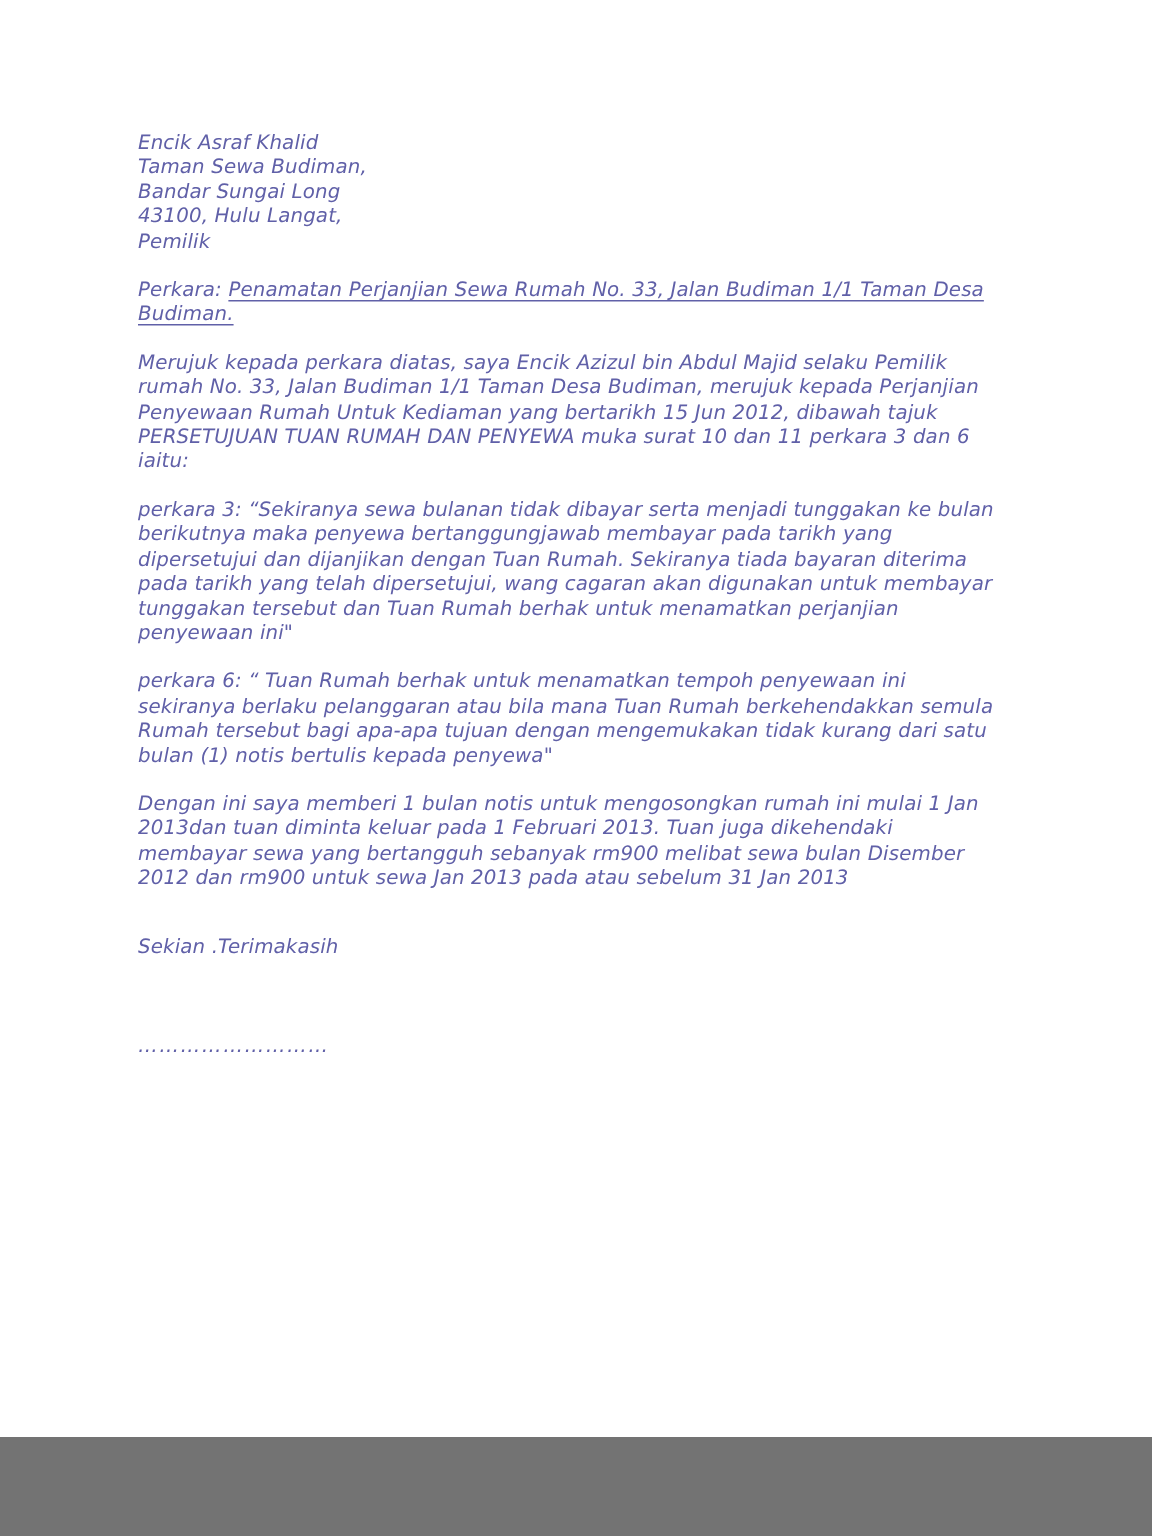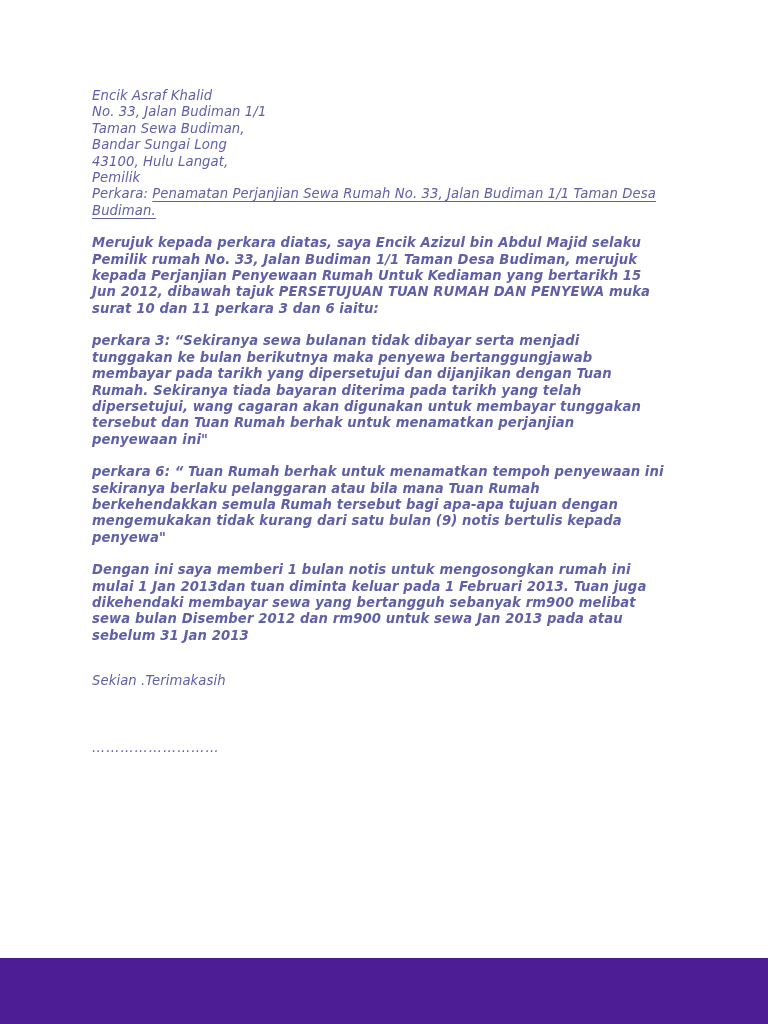--- a/index.html
+++ b/index.html
@@ -7,21 +7,21 @@
     padding: 0;
   }
   body {
     background: #e9e9e9;
     font-family: "DejaVu Sans", sans-serif;
   }
   .canvas {
     position: relative;
     width: 768px;
     height: 1024px;
-    background: #4c1d95;
+    background: #737373;
     margin: 0 auto;
     overflow: hidden;
   }
   .page {
     position: absolute;
     left: 0;
     top: 0;
     width: 768px;
     height: 958px;
     background: #ffffff;
@@ -34,65 +34,63 @@
     color: #6060a8;
     font-style: italic;
     font-size: 13.2px;
     line-height: 16.4px;
     letter-spacing: 0.1px;
   }
   .addr-line {
     white-space: nowrap;
   }
   .subject {
-    margin-top: 0;
+    margin-top: 16px;
   }
   .subject .subject-text {
     text-decoration: underline;
     text-underline-offset: 3px;
   }
   .para {
     margin-top: 16px;
-    font-weight: bold;
   }
   .closing {
     margin-top: 29px;
   }
   .signature-block {
     margin-top: 50px;
   }
   .sig-dots {
     letter-spacing: 1px;
   }
 </style>
 </head>
 <body>
 
 <div class="canvas">
   <div class="page">
     <div class="letter">
 
       <div class="address-block">
         <div class="addr-line">Encik Asraf Khalid</div>
-        <div class="addr-line">No. 33, Jalan Budiman 1/1</div>
         <div class="addr-line">Taman Sewa Budiman,</div>
         <div class="addr-line">Bandar Sungai Long</div>
         <div class="addr-line">43100, Hulu Langat,</div>
         <div class="addr-line">Pemilik</div>
       </div>
 
       <div class="subject">
         <span class="subject-label">Perkara: </span><span class="subject-text">Penamatan Perjanjian Sewa Rumah No. 33, Jalan Budiman 1/1 Taman Desa Budiman.</span>
       </div>
 
       <div class="para">Merujuk kepada perkara diatas, saya Encik Azizul bin Abdul Majid selaku Pemilik rumah No. 33, Jalan Budiman 1/1 Taman Desa Budiman, merujuk kepada Perjanjian Penyewaan Rumah Untuk Kediaman yang bertarikh 15 Jun 2012, dibawah tajuk PERSETUJUAN TUAN RUMAH DAN PENYEWA muka surat 10 dan 11 perkara 3 dan 6 iaitu:</div>
 
       <div class="para">perkara 3: “Sekiranya sewa bulanan tidak dibayar serta menjadi tunggakan ke bulan berikutnya maka penyewa bertanggungjawab membayar pada tarikh yang dipersetujui dan dijanjikan dengan Tuan Rumah. Sekiranya tiada bayaran diterima pada tarikh yang telah dipersetujui, wang cagaran akan digunakan untuk membayar tunggakan tersebut dan Tuan Rumah berhak untuk menamatkan perjanjian penyewaan ini"</div>
 
-      <div class="para">perkara 6: “ Tuan Rumah berhak untuk menamatkan tempoh penyewaan ini sekiranya berlaku pelanggaran atau bila mana Tuan Rumah berkehendakkan semula Rumah tersebut bagi apa-apa tujuan dengan mengemukakan tidak kurang dari satu bulan (9) notis bertulis kepada penyewa"</div>
+      <div class="para">perkara 6: “ Tuan Rumah berhak untuk menamatkan tempoh penyewaan ini sekiranya berlaku pelanggaran atau bila mana Tuan Rumah berkehendakkan semula Rumah tersebut bagi apa-apa tujuan dengan mengemukakan tidak kurang dari satu bulan (1) notis bertulis kepada penyewa"</div>
 
       <div class="para">Dengan ini saya memberi 1 bulan notis untuk mengosongkan rumah ini mulai 1 Jan 2013dan tuan diminta keluar pada 1 Februari 2013. Tuan juga dikehendaki membayar sewa yang bertangguh sebanyak rm900 melibat sewa bulan Disember 2012 dan rm900 untuk sewa Jan 2013 pada atau sebelum 31 Jan 2013</div>
 
       <div class="closing">Sekian .Terimakasih</div>
 
       <div class="signature-block">
         <div class="sig-dots">………………………</div>
       </div>
 
     </div>

